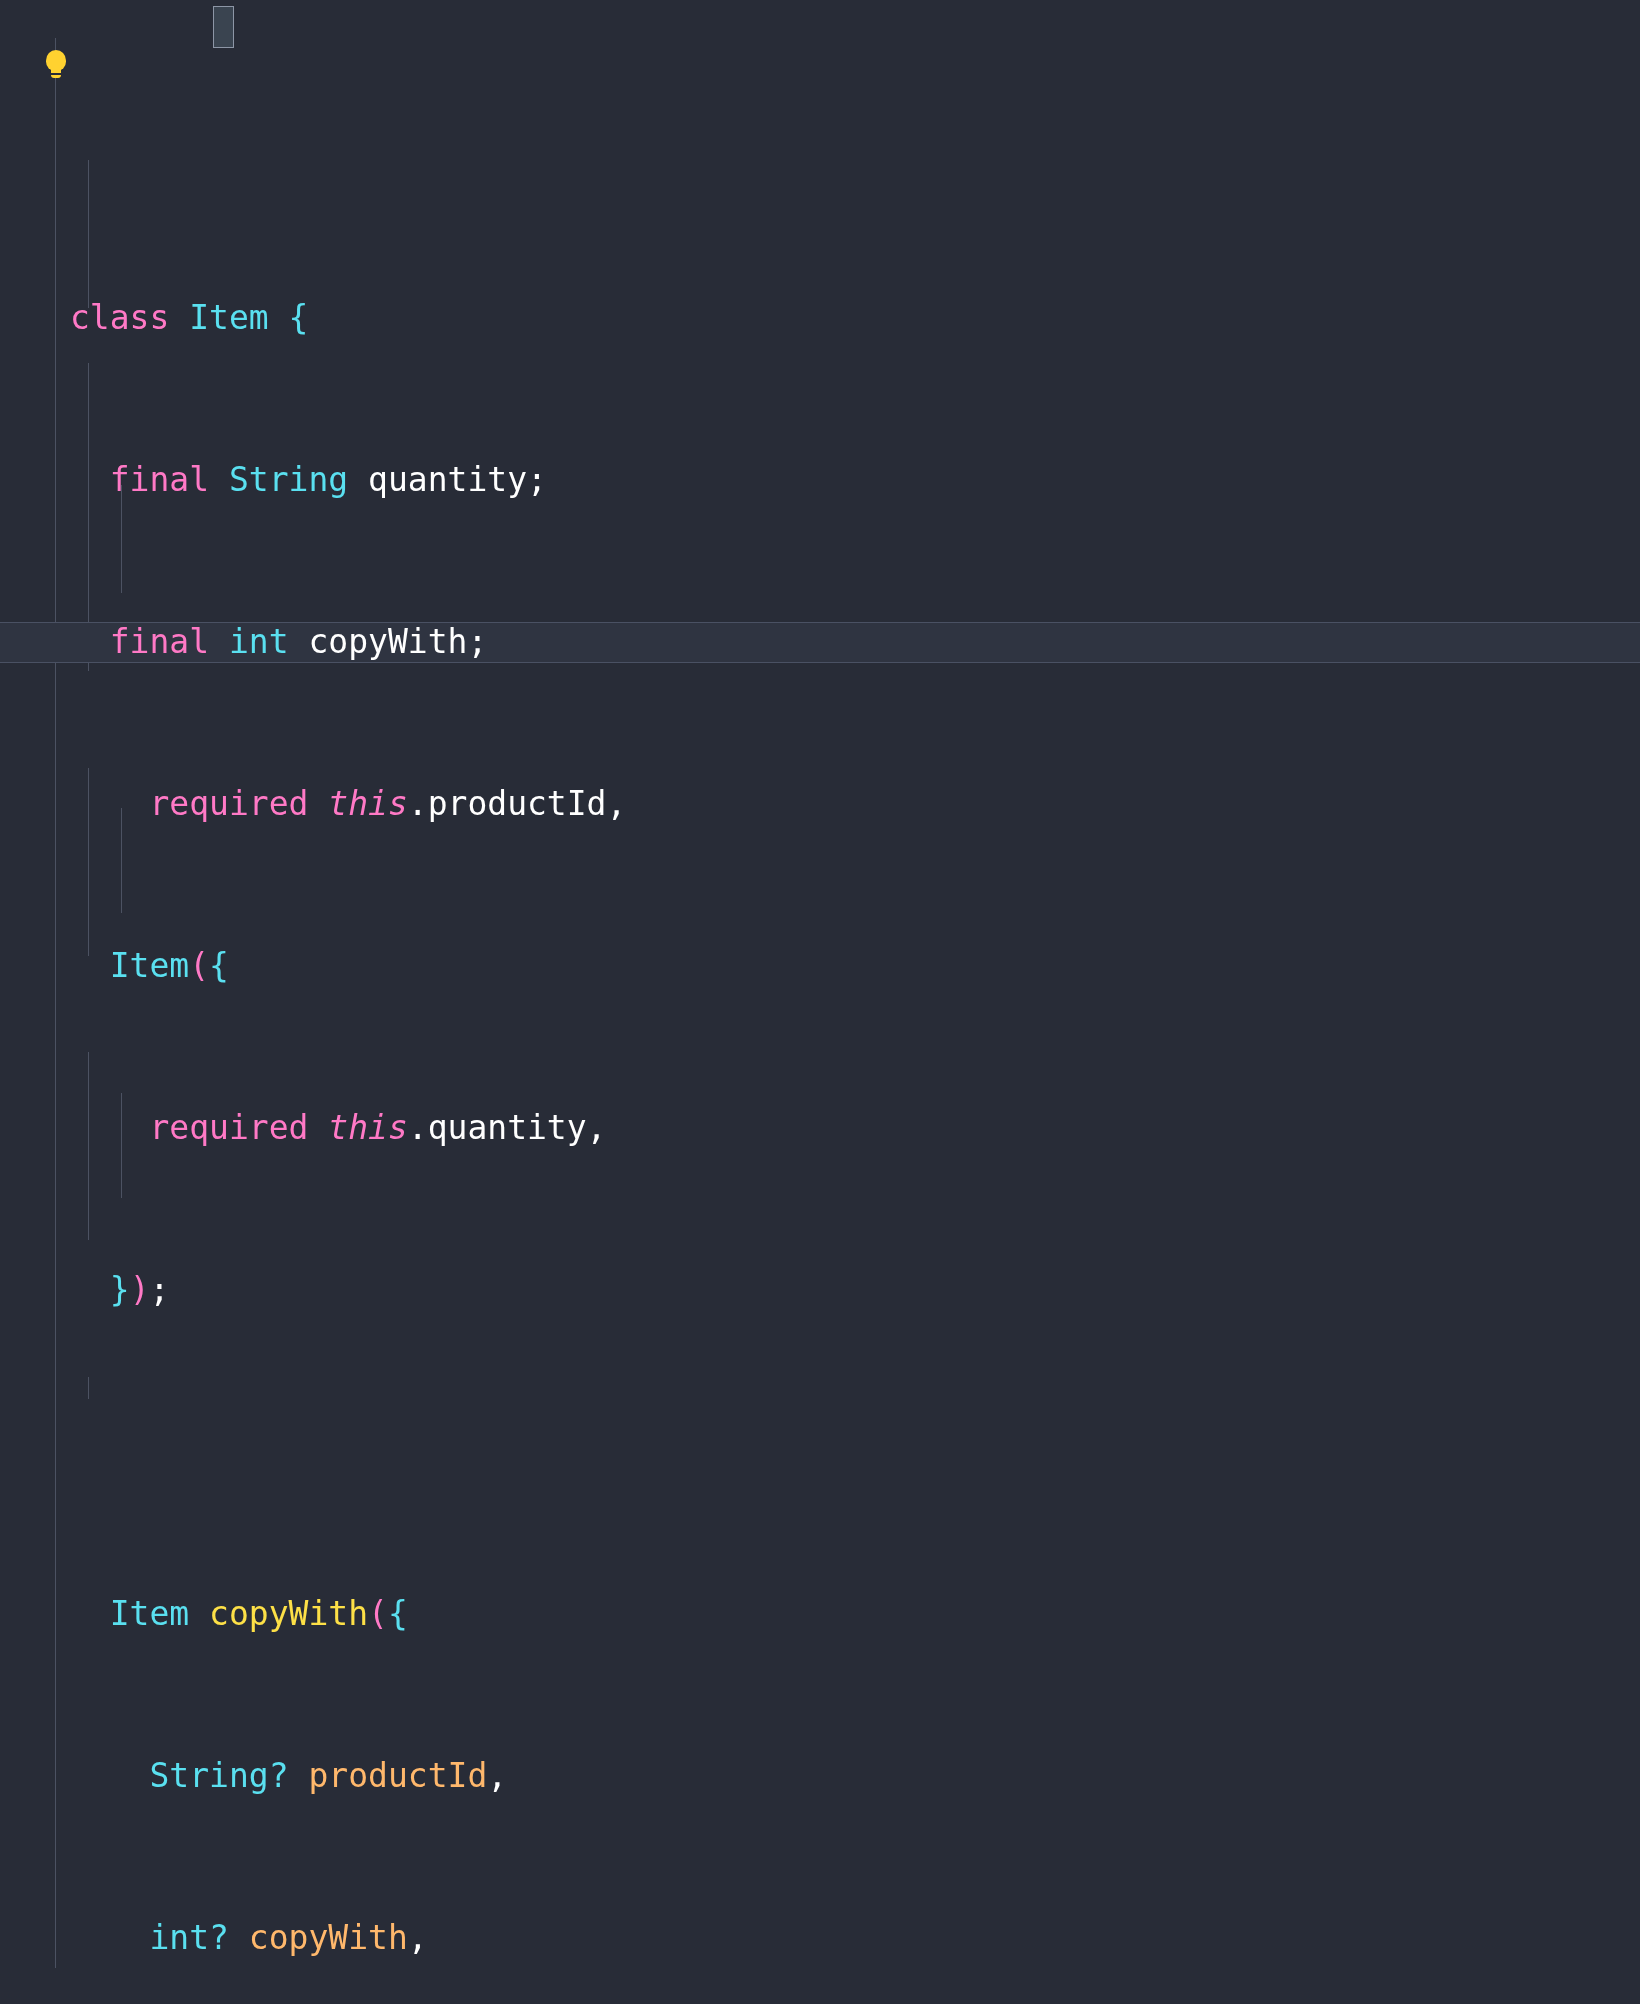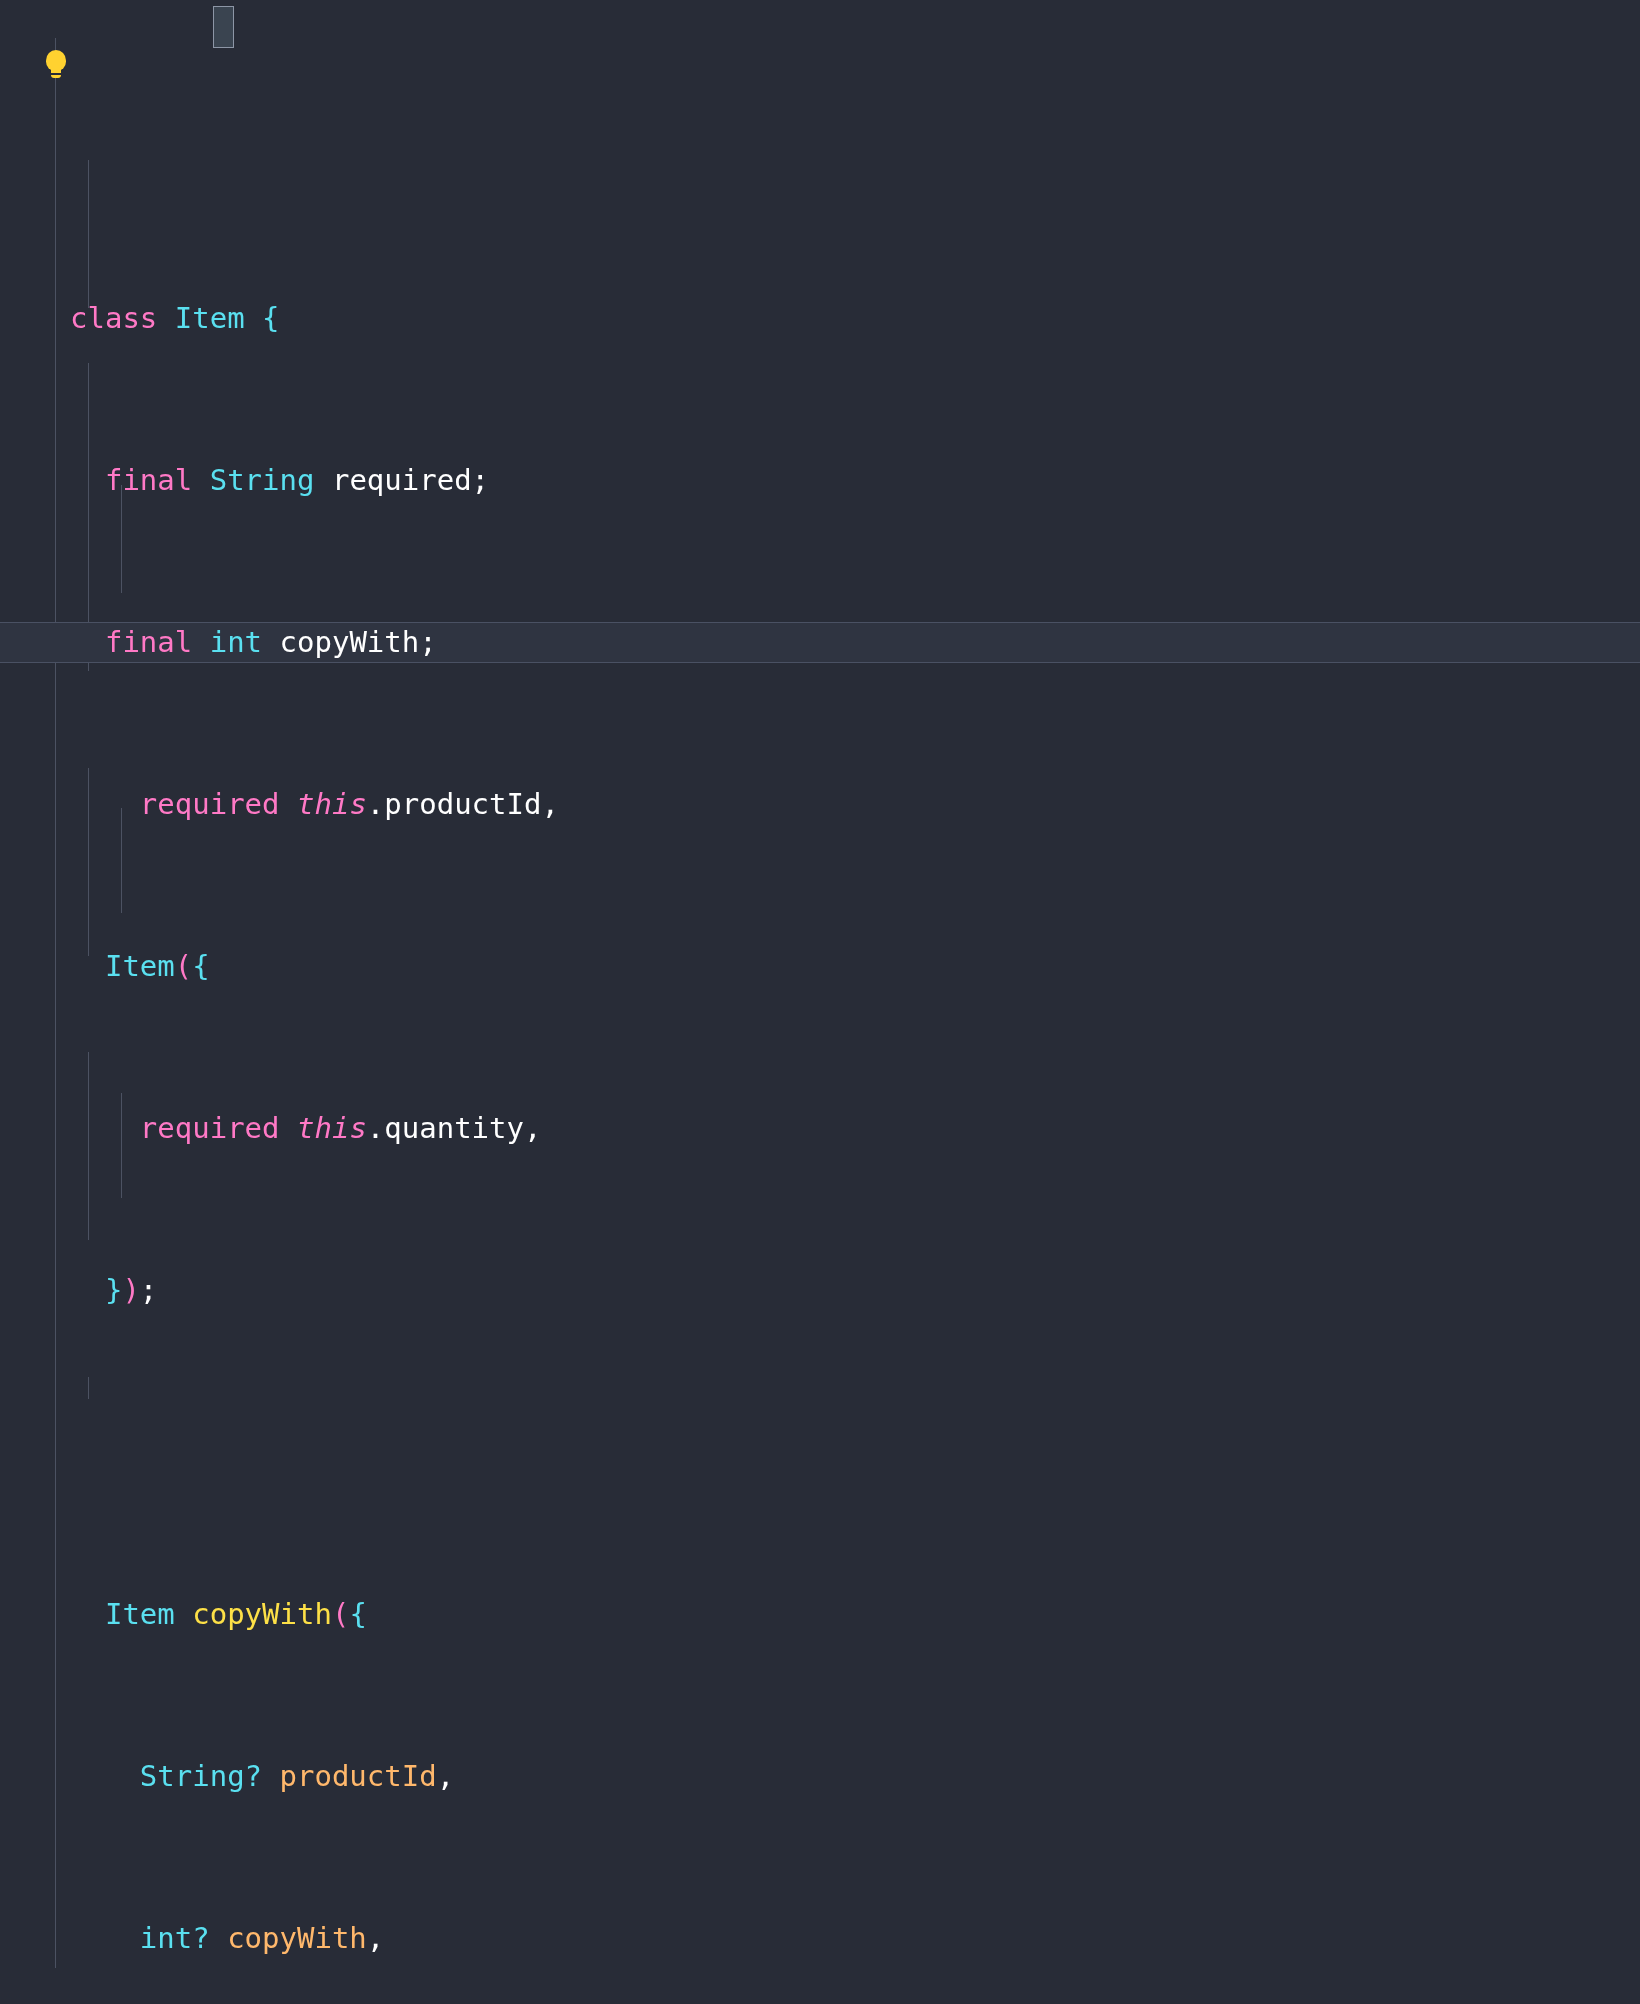--- a/index.html
+++ b/index.html
@@ -6,21 +6,21 @@
   html, body {
     width: 1640px; height: 2004px;
     background: #282c37;
     overflow: hidden;
   }
   #editor {
     position: relative;
     width: 1640px; height: 2004px;
     background: #282c37;
     font-family: "DejaVu Sans Mono", "Liberation Mono", monospace;
-    font-size: 29px;
+    font-size: 33px;
     line-height: 40.5px;
     letter-spacing: 0px;
     white-space: pre;
     color: #ffffff;
   }
   .code-area {
     position: absolute;
     left: 0; top: -26px;
     width: 1640px;
   }
@@ -111,21 +111,21 @@
     <div class="slit"></div>
   </div>
 
   <div class="code-area">
 
     
     <div class="line"><span class="pl">&nbsp;</span></div>
 
     <div class="line"><span class="kw">class</span> <span class="typ">Item</span> <span class="br">{</span></div>
 
-    <div class="line">  <span class="kw">final</span> <span class="typ">String</span> <span class="pl">required;</span></div>
+    <div class="line">  <span class="kw">final</span> <span class="typ">String</span> <span class="pl">quantity;</span></div>
 
     <div class="line current">  <span class="kw">final</span> <span class="typ">int</span> <span class="pl">copyWith;</span></div>
 
     <div class="line">    <span class="kw">required</span> <span class="ths">this</span><span class="pl">.productId,</span></div>
 
     <div class="line">  <span class="typ">Item</span><span class="pun">(</span><span class="br">{</span></div>
 
     <div class="line">    <span class="kw">required</span> <span class="ths">this</span><span class="pl">.quantity,</span></div>
 
     <div class="line">  <span class="br">}</span><span class="pun">)</span><span class="pl">;</span></div>

